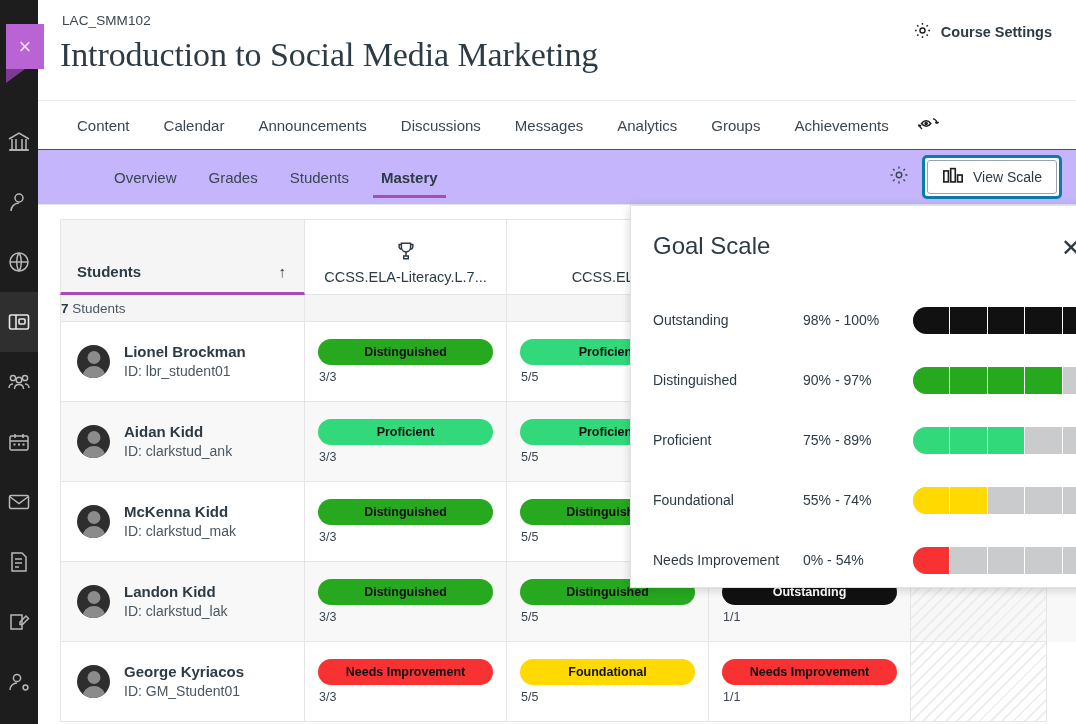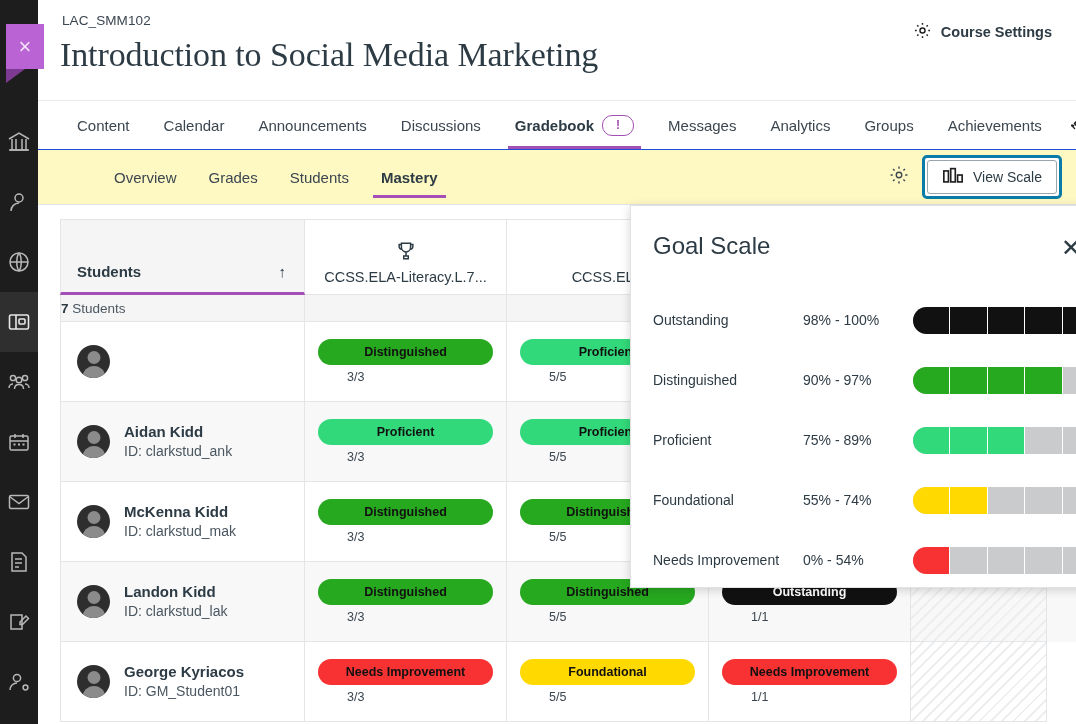--- a/index.html
+++ b/index.html
@@ -39,21 +39,21 @@
   .mainnav .nv{position:relative;height:48px;display:flex;align-items:center;gap:8px;
      padding:0 17px;font-size:15px;color:#3b4650;cursor:pointer;}
   .mainnav .nv.active{font-weight:bold;color:#2d3b45;}
   .mainnav .nv.active:after{content:"";position:absolute;left:10px;right:10px;bottom:0;height:3px;background:#a34fb5;}
   .badge-excl{display:inline-flex;align-items:center;justify-content:center;
      min-width:26px;height:19px;border:1px solid #a34fb5;border-radius:10px;
      color:#a34fb5;font-size:12px;font-weight:bold;padding:0 2px;}
   .nv-student{display:flex;align-items:center;gap:8px;padding-left:12px;font-size:15px;color:#3b4650;}
 
   
-  .subnav{position:relative;height:54px;border-bottom:1px solid #e3e5e7;display:flex;align-items:flex-end;padding-left:60px;background:#fef9c3;}
+  .subnav{position:relative;height:54px;border-bottom:1px solid #e3e5e7;display:flex;align-items:flex-end;padding-left:60px;background:#c4b5fd;}
   .subnav .sv{position:relative;height:54px;display:flex;align-items:center;padding:0 16px;font-size:15px;color:#3b4650;cursor:pointer;}
   .subnav .sv.active{font-weight:bold;color:#2d3b45;}
   .subnav .sv.active:after{content:"";position:absolute;left:8px;right:8px;bottom:6px;height:3px;background:#a34fb5;}
   .subnav-right{position:absolute;right:14px;top:0;height:54px;display:flex;align-items:center;gap:6px;}
   .gear-btn{width:34px;height:34px;display:flex;align-items:center;justify-content:center;cursor:pointer;}
   .viewscale-wrap{border:3px solid #0b7ca8;border-radius:5px;padding:2px;background:#fff;}
   .viewscale{display:flex;align-items:center;gap:9px;border:1px solid #9aa5ad;border-radius:3px;
      background:#fff;padding:6px 14px;font-size:14px;color:#2d3b45;cursor:pointer;}
 
   
@@ -94,21 +94,21 @@
   .avatar{width:33px;height:33px;border-radius:50%;background:#2e2e2e;flex:0 0 33px;position:relative;overflow:hidden;}
   .avatar .head{position:absolute;left:50%;top:6px;transform:translateX(-50%);width:13px;height:13px;border-radius:50%;background:#8b8b8b;}
   .avatar .body{position:absolute;left:50%;top:21px;transform:translateX(-50%);width:23px;height:18px;border-radius:12px 12px 0 0;background:#8b8b8b;}
   .sname{font-size:15px;font-weight:bold;color:#2d3b45;line-height:1.35;}
   .sid{font-size:14px;color:#4a5660;line-height:1.35;}
 
   .mcell{display:flex;flex-direction:column;justify-content:center;padding:0 13px;gap:5px;}
   .pill{height:26px;border-radius:14px;display:flex;align-items:center;justify-content:center;
      font-size:12.5px;font-weight:bold;color:#111;white-space:nowrap;}
   .pill.dark{color:#fff;}
-  .frac{font-size:12.5px;color:#3b4650;padding-left:1px;margin-left:28px;}
+  .frac{font-size:12.5px;color:#3b4650;padding-left:1px;}
 
   
   .panel{position:absolute;left:592px;top:205px;width:470px;height:381px;background:#fff;
      border:1px solid #e0e2e4;box-shadow:0 2px 9px rgba(0,0,0,.17);z-index:20;}
   .panel-title{position:absolute;left:22px;top:26px;font-size:24px;color:#2d3b45;}
   .panel-close{position:absolute;right:20px;top:30px;font-size:24px;color:#2d3b45;line-height:1;cursor:pointer;font-weight:300;}
   .scale-list{position:absolute;left:0;top:84px;right:0;}
   .scale-row{display:flex;align-items:center;height:60px;}
   .sc-label{width:172px;padding-left:22px;box-sizing:border-box;font-size:14px;color:#2d3b45;}
   .sc-range{width:110px;font-size:14px;color:#2d3b45;}
@@ -225,24 +225,20 @@
         </div>
       <div class="nv">
           <span>Calendar</span>
         </div>
       <div class="nv">
           <span>Announcements</span>
         </div>
       <div class="nv">
           <span>Discussions</span>
         </div>
-      <div class="nv active">
-        <span>Gradebook</span>
-        <span class="badge-excl">!</span>
-      </div>
       <div class="nv">
           <span>Messages</span>
         </div>
       <div class="nv">
           <span>Analytics</span>
         </div>
       <div class="nv">
           <span>Groups</span>
         </div>
       <div class="nv">
@@ -336,20 +332,24 @@
         <div class="cell hatch"></div>
         <div class="cell blank"></div>
       </div>
 
       <div id="rows-host">
           <div class="gridrow drow">
             <div class="cell col-students">
               <div class="avatar">
                 <div class="head"></div>
                 <div class="body"></div>
+              </div>
+              <div>
+                <div class="sname">Lionel Brockman</div>
+                <div class="sid">ID: lbr_student01</div>
               </div>
             </div>
             <div class="cell col-out mcell">
               <div class="pill" style="background: rgb(38, 168, 31);">Distinguished</div>
               <div class="frac">3/3</div>
             </div>
             <div class="cell col-out mcell">
               <div class="pill" style="background: rgb(50, 217, 122);">Proficient</div>
               <div class="frac">5/5</div>
             </div>

